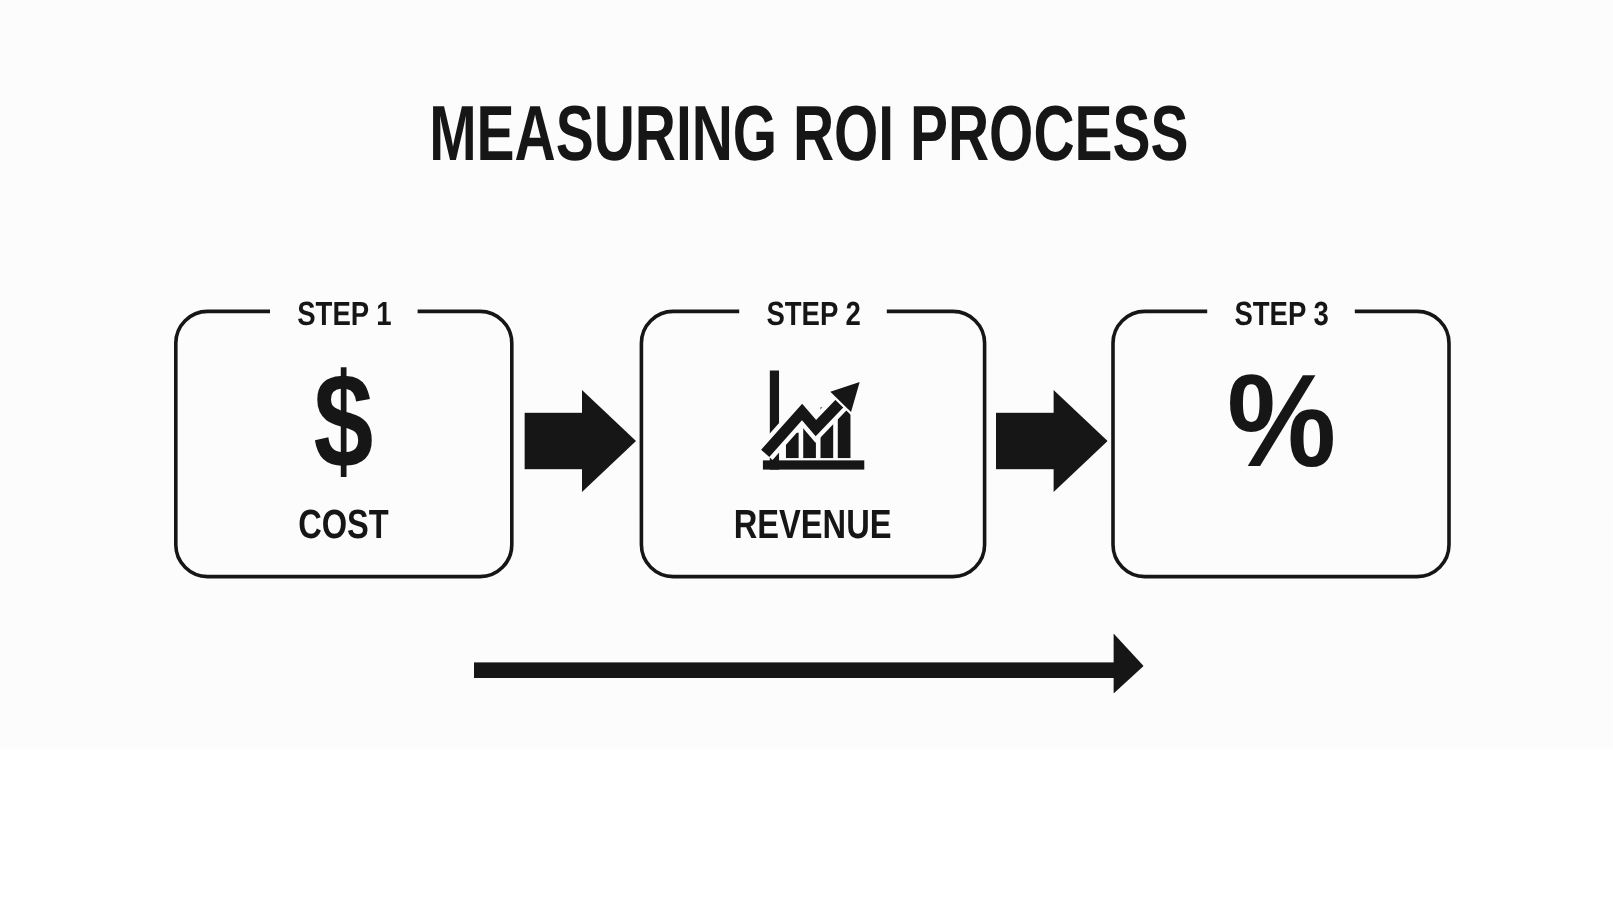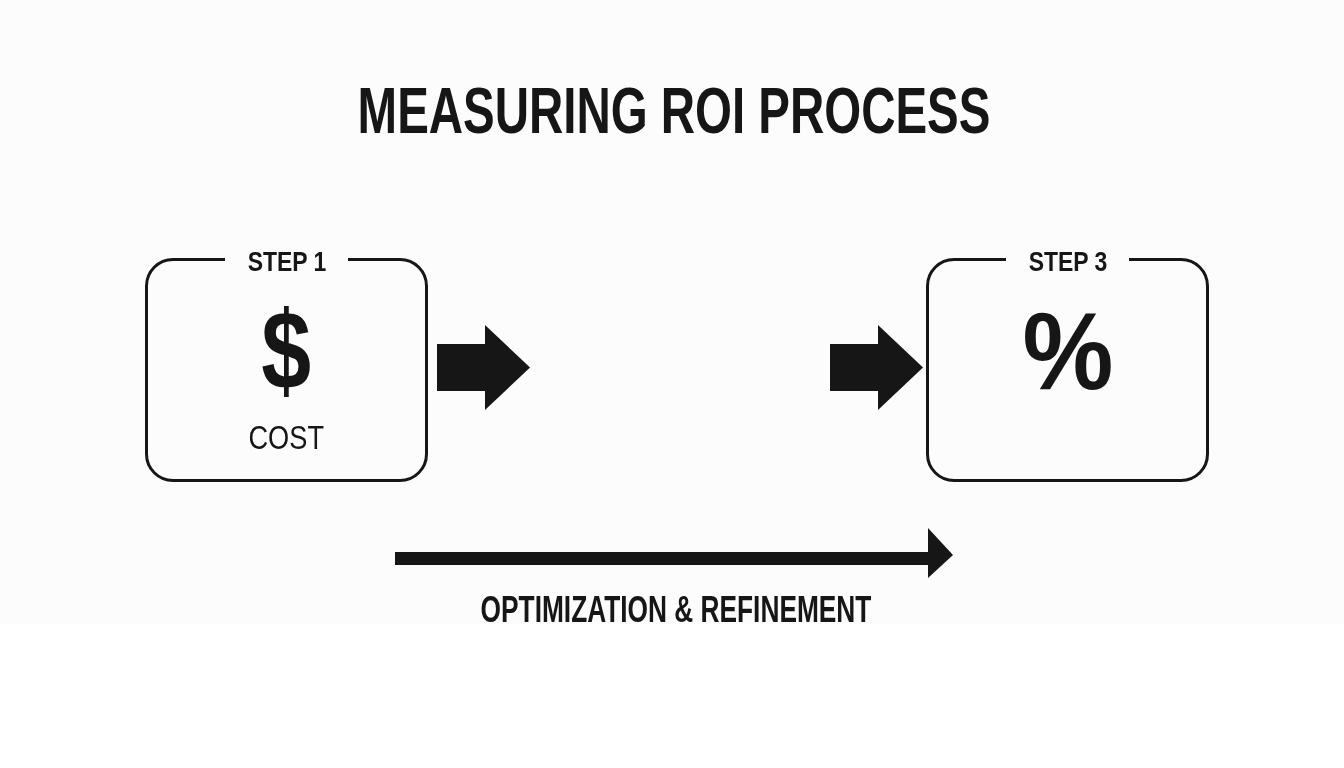--- a/index.html
+++ b/index.html
@@ -69,21 +69,21 @@
   .glyph-dollar  { font-size: 112px; }
   .glyph-dollar .cond  { --sx: 0.80; }
   .glyph-percent { font-size: 110px; }
   .glyph-percent .cond { --sx: 0.93; }
 
   .step-name {
     position: absolute;
     left: 0; right: 0;
     top: 158px;
     text-align: center;
-    font-weight: 400;
+    font-weight: 700;
     font-size: 34px;
     line-height: 1.1;
   }
   .step-name .cond { --sx: 0.80; }
   #step-box-3 .step-name .cond { --sx: 0.85; }
 
   .flow-arrow {
     position: absolute;
     top: 325px;
     width: 93px;
@@ -135,20 +135,45 @@
     </div>
   </div>
 
   <div class="flow-arrow" id="flow-arrow-1">
     <svg width="93" height="85" viewBox="0 0 93 85">
       <rect x="0" y="19" width="50" height="47" fill="#161616"></rect>
       <polygon points="48,0 93,42.5 48,85" fill="#161616"></polygon>
     </svg>
   </div>
 
+  <div class="step-box" id="step-box-2">
+    <div class="step-label">
+      <span class="cond">STEP 2</span>
+    </div>
+    <div class="icon-wrap">
+      <svg width="96" height="96" viewBox="0 0 100 100">
+
+        <rect x="12" y="6" width="8" height="86" fill="#161616"></rect>
+        <rect x="6" y="84" width="88" height="8" fill="#161616"></rect>
+
+        <rect x="26" y="60" width="11" height="22" fill="#161616"></rect>
+        <rect x="41" y="49" width="11" height="33" fill="#161616"></rect>
+        <rect x="56" y="38" width="11" height="44" fill="#161616"></rect>
+        <rect x="71" y="34" width="11" height="48" fill="#161616"></rect>
+
+        <path d="M8 78 L40 42 L52 56 L75 32" fill="none" stroke="#fcfcfd" stroke-width="17"></path>
+        <path d="M8 78 L40 42 L52 56 L75 32" fill="none" stroke="#161616" stroke-width="9.5"></path>
+        <polygon points="90,16 82.5,42 64.5,24.5" fill="#161616" stroke="#fcfcfd" stroke-width="4"></polygon>
+        <polygon points="90,16 82.5,42 64.5,24.5" fill="#161616"></polygon>
+      </svg>
+    </div>
+    <div class="step-name">
+      <span class="cond">REVENUE</span>
+    </div>
+  </div>
 
   <div class="flow-arrow" id="flow-arrow-2">
     <svg width="93" height="85" viewBox="0 0 93 85">
       <rect x="0" y="19" width="50" height="47" fill="#161616"></rect>
       <polygon points="48,0 93,42.5 48,85" fill="#161616"></polygon>
     </svg>
   </div>
 
   <div class="step-box" id="step-box-3">
     <div class="step-label">
@@ -161,17 +186,14 @@
     </div>
   </div>
 
   <div class="loop-arrow">
     <svg width="558" height="50" viewBox="0 0 558 50">
       <rect x="0" y="24" width="535" height="13" fill="#161616"></rect>
       <polygon points="533,0 558,27 533,50" fill="#161616"></polygon>
     </svg>
   </div>
 
-  <div class="loop-label">
-    <span class="cond">OPTIMIZATION &amp; REFINEMENT</span>
-  </div>
 
 </div>
 
 </body></html>

